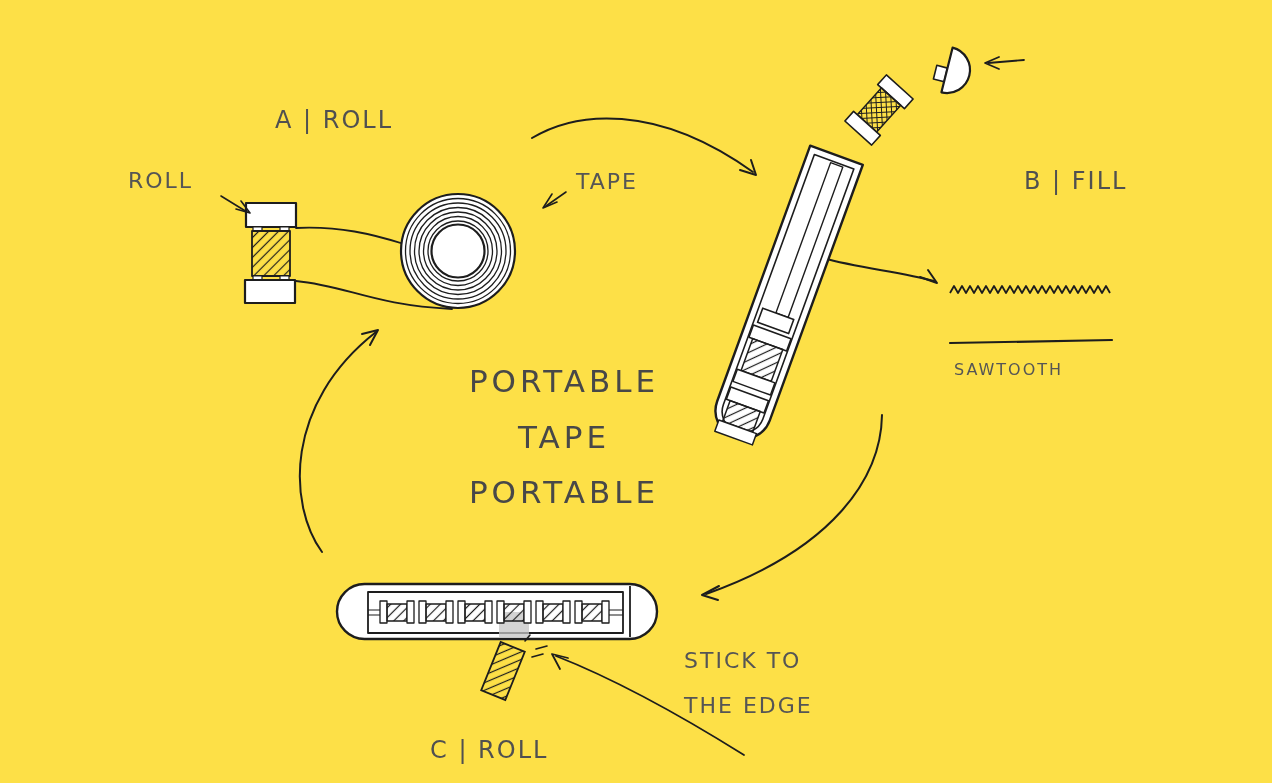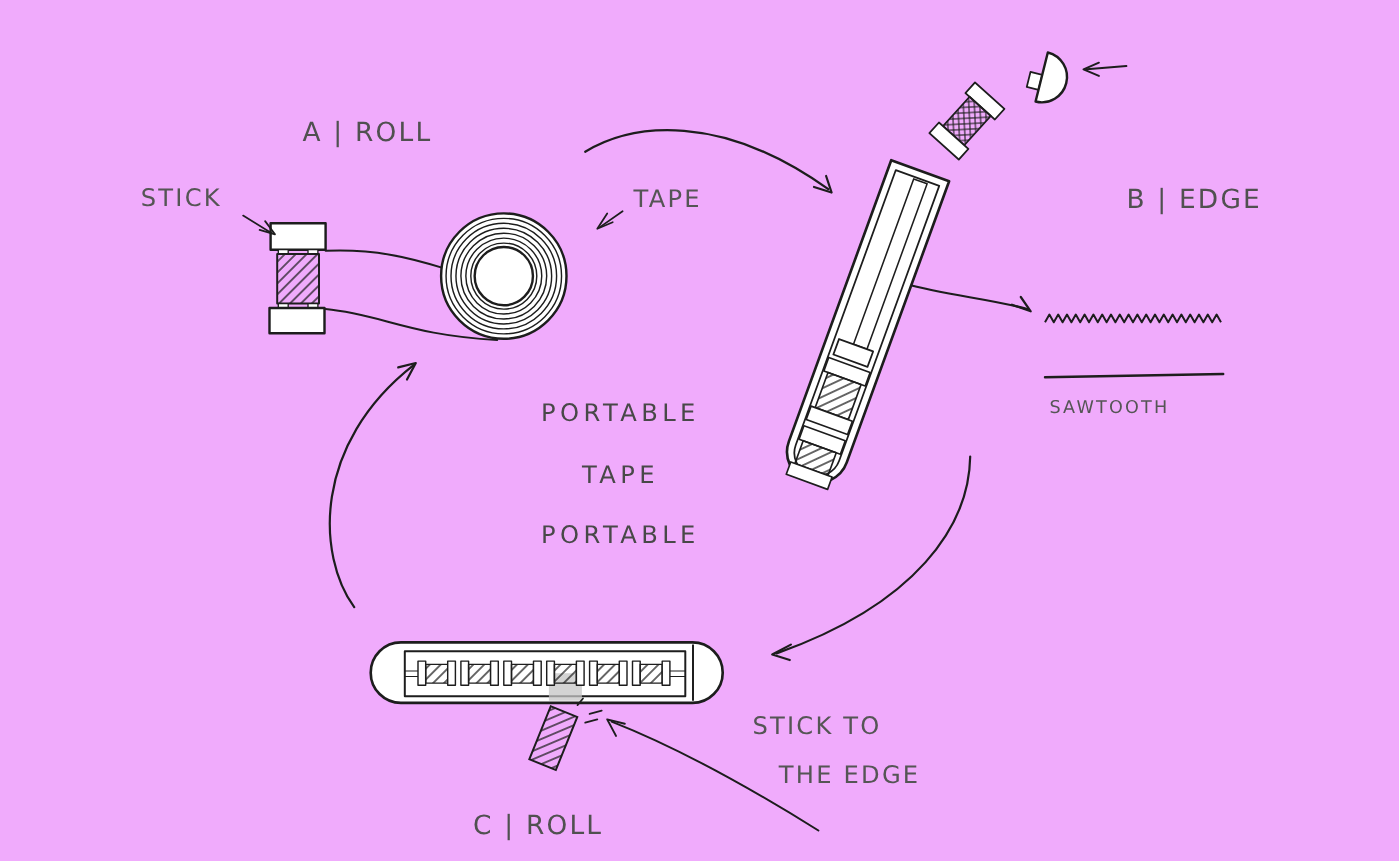--- a/index.html
+++ b/index.html
@@ -1,38 +1,38 @@
 <!DOCTYPE html>
 <html><head>
 <meta charset="utf-8">
 <style>
   html,body{margin:0;padding:0;background:#ffffff;}
   .canvas{
     position:relative;
     width:1272px;height:783px;
-    background:#f0abfc;
+    background:#fde047;
     overflow:hidden;
     font-family:"DejaVu Sans", sans-serif;
   }
   .sketch-svg{position:absolute;left:0;top:0;}
   .lbl{
     position:absolute;
     color:#555555;
     white-space:nowrap;
     line-height:1;
     letter-spacing:2px;
     font-size:22px;
   }
   .step-lbl{font-size:24px;letter-spacing:2px;color:#505050;}
   .title-line{
     position:absolute;
     left:564px;
     transform:translateX(-50%);
     color:#484848;
-    font-size:22px;
+    font-size:31px;
     letter-spacing:4px;
     white-space:nowrap;
     line-height:1;
   }
 </style>
 </head>
 <body>
 
 <div class="canvas">
 
@@ -178,30 +178,30 @@
     </g>
 
     <g fill="none" stroke="#1d1d1d" stroke-width="1.8" stroke-linecap="round" stroke-linejoin="round">
       <path d="M744 755 C 680 715, 612 678, 556 656"></path>
       <path d="M560 669 L552 654 L568 658"></path>
     </g>
   </svg>
 
   <div class="lbl step-lbl" style="left:275px;top:108px;">A | ROLL</div>
 
-  <div class="lbl" style="left:128px;top:170px;">STICK</div>
+  <div class="lbl" style="left:128px;top:170px;">ROLL</div>
 
   <div class="lbl" style="left:576px;top:171px;">TAPE</div>
 
-  <div class="lbl step-lbl" style="left:1024px;top:169px;">B | EDGE</div>
+  <div class="lbl step-lbl" style="left:1024px;top:169px;">B | FILL</div>
 
   <div class="lbl" style="left:954px;top:362px;font-size:16px;">SAWTOOTH</div>
 
   <div class="title-line" style="top:366px;">PORTABLE</div>
   <div class="title-line" style="top:422px;">TAPE</div>
   <div class="title-line" style="top:477px;">PORTABLE</div>
 
   <div class="lbl" style="left:684px;top:650px;">STICK TO</div>
-  <div class="lbl" style="left:684px;top:695px;margin-left:24px;">THE EDGE</div>
+  <div class="lbl" style="left:684px;top:695px;">THE EDGE</div>
 
   <div class="lbl step-lbl" style="left:430px;top:738px;">C | ROLL</div>
 
 </div>
 
 </body></html>

